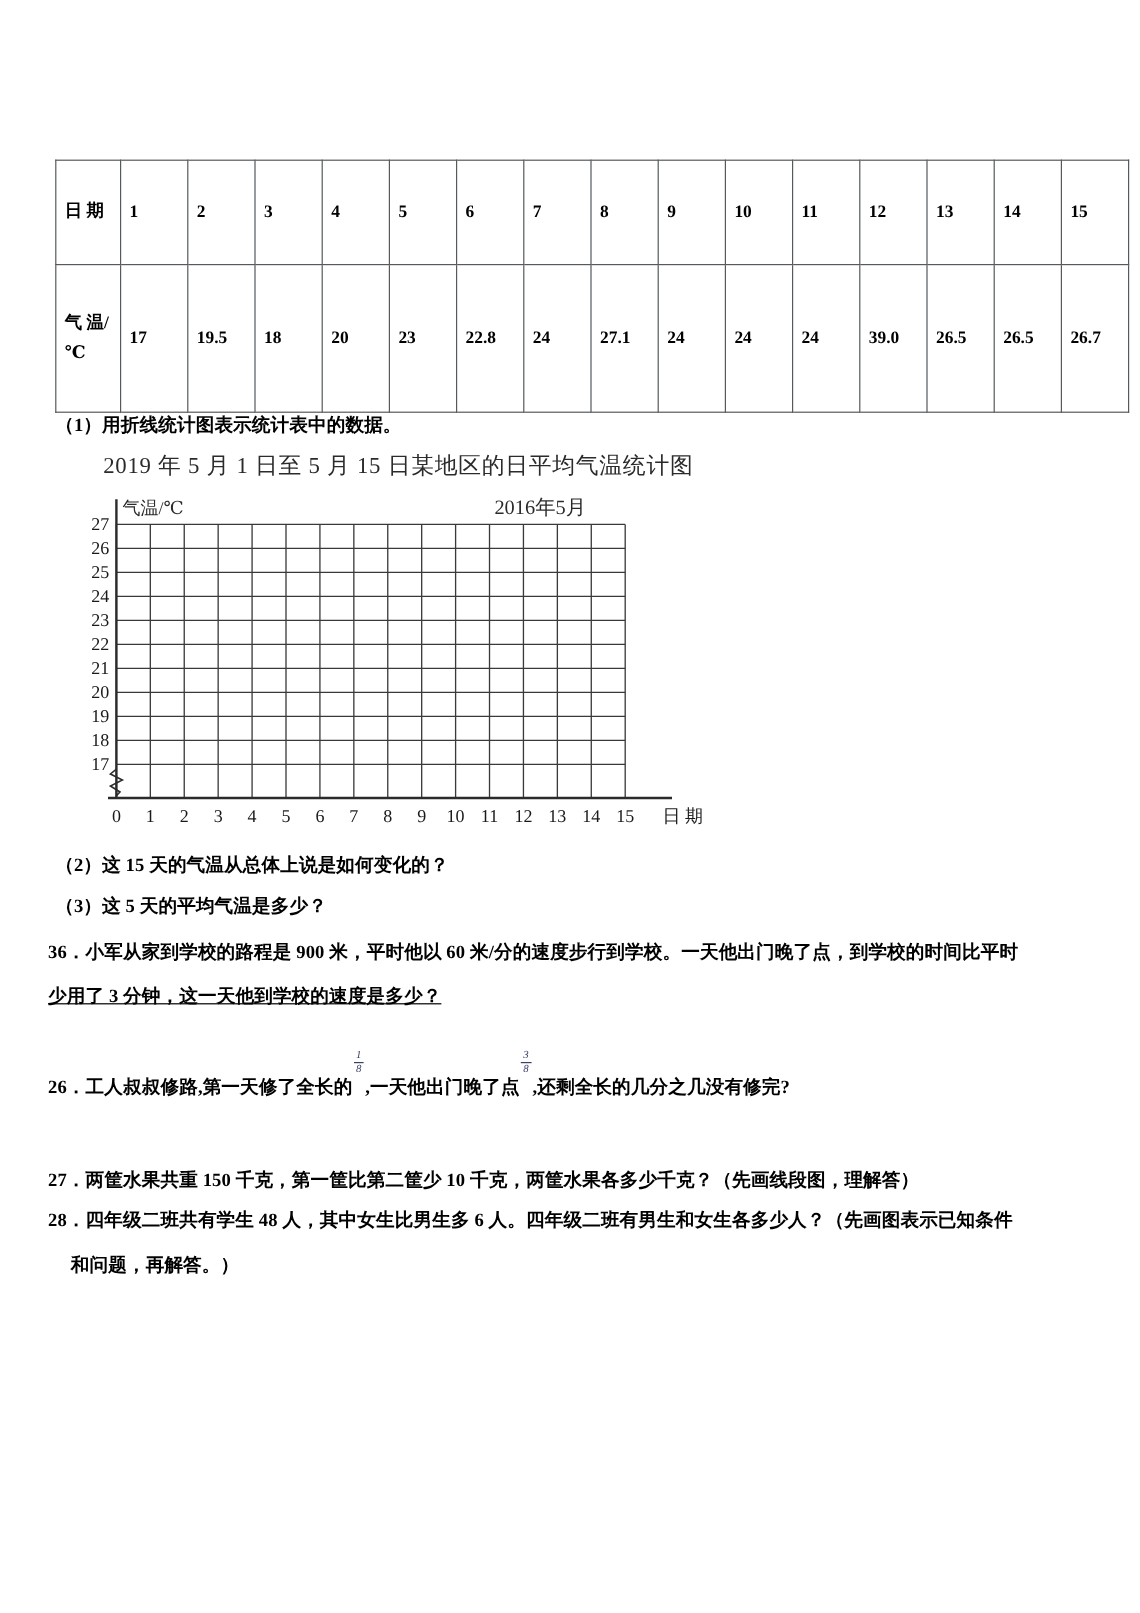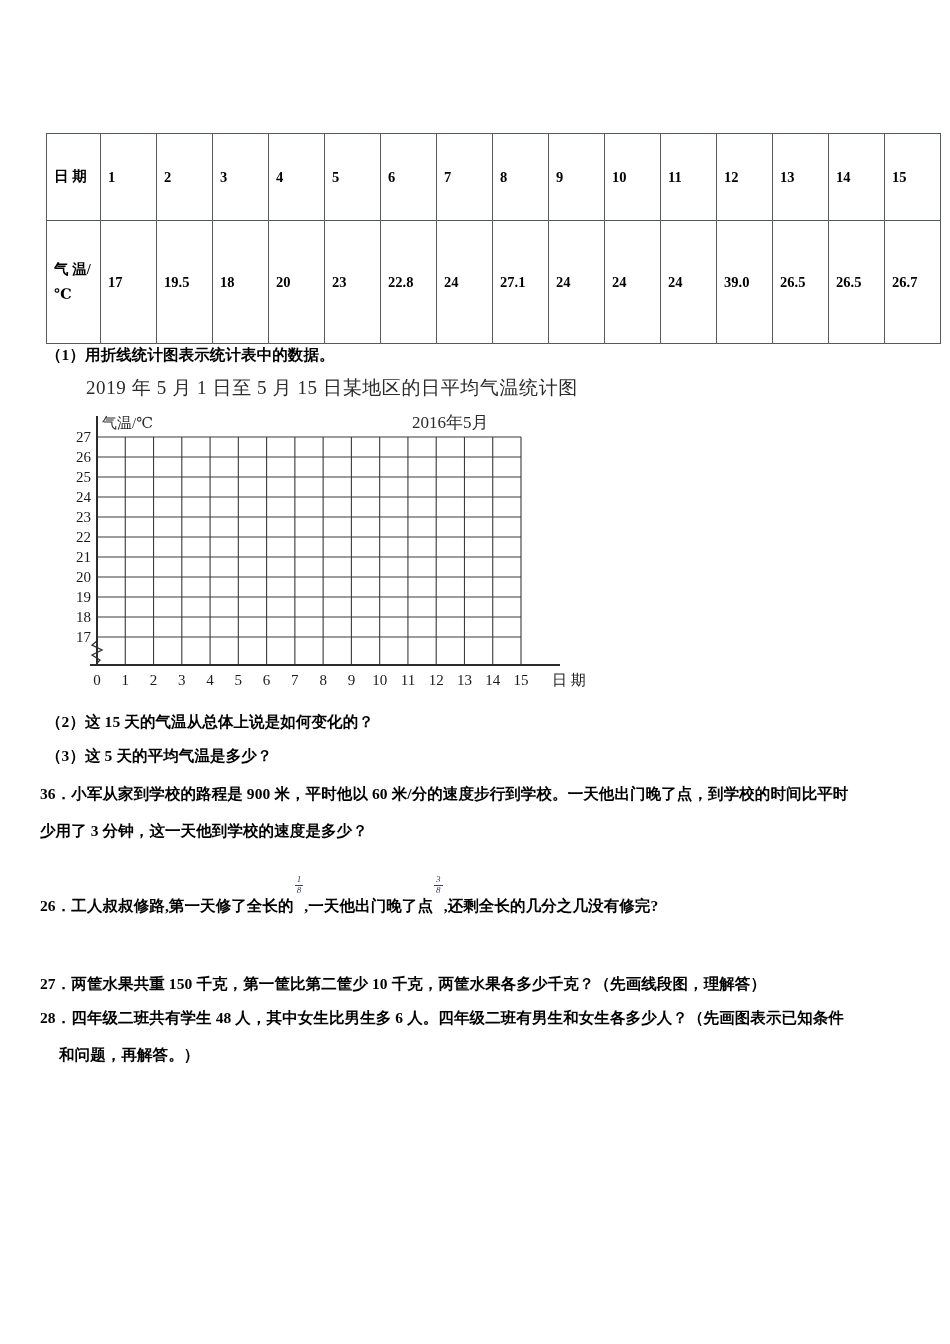--- a/index.html
+++ b/index.html
@@ -92,21 +92,21 @@
     width: 560px;
     height: 285px;
   }
   #chart svg { display: block; }
 
   
   #q24-2 { left: 46px; top: 710px; text-align: right; }
   #q24-3 { left: 46px; top: 744px; }
 
   #q25 { left: 40px; top: 782px; width: 890px; }
-  #q25 .l2 { display: block; margin-top: 13px; }
+  #q25 .l2 { display: block; margin-top: 13px; text-decoration: underline; }
 
   #q26 {
     left: 40px;
     top: 884px;
     width: 890px;
     white-space: nowrap;
   }
   .frac {
     display: inline-block;
     vertical-align: 9px;

